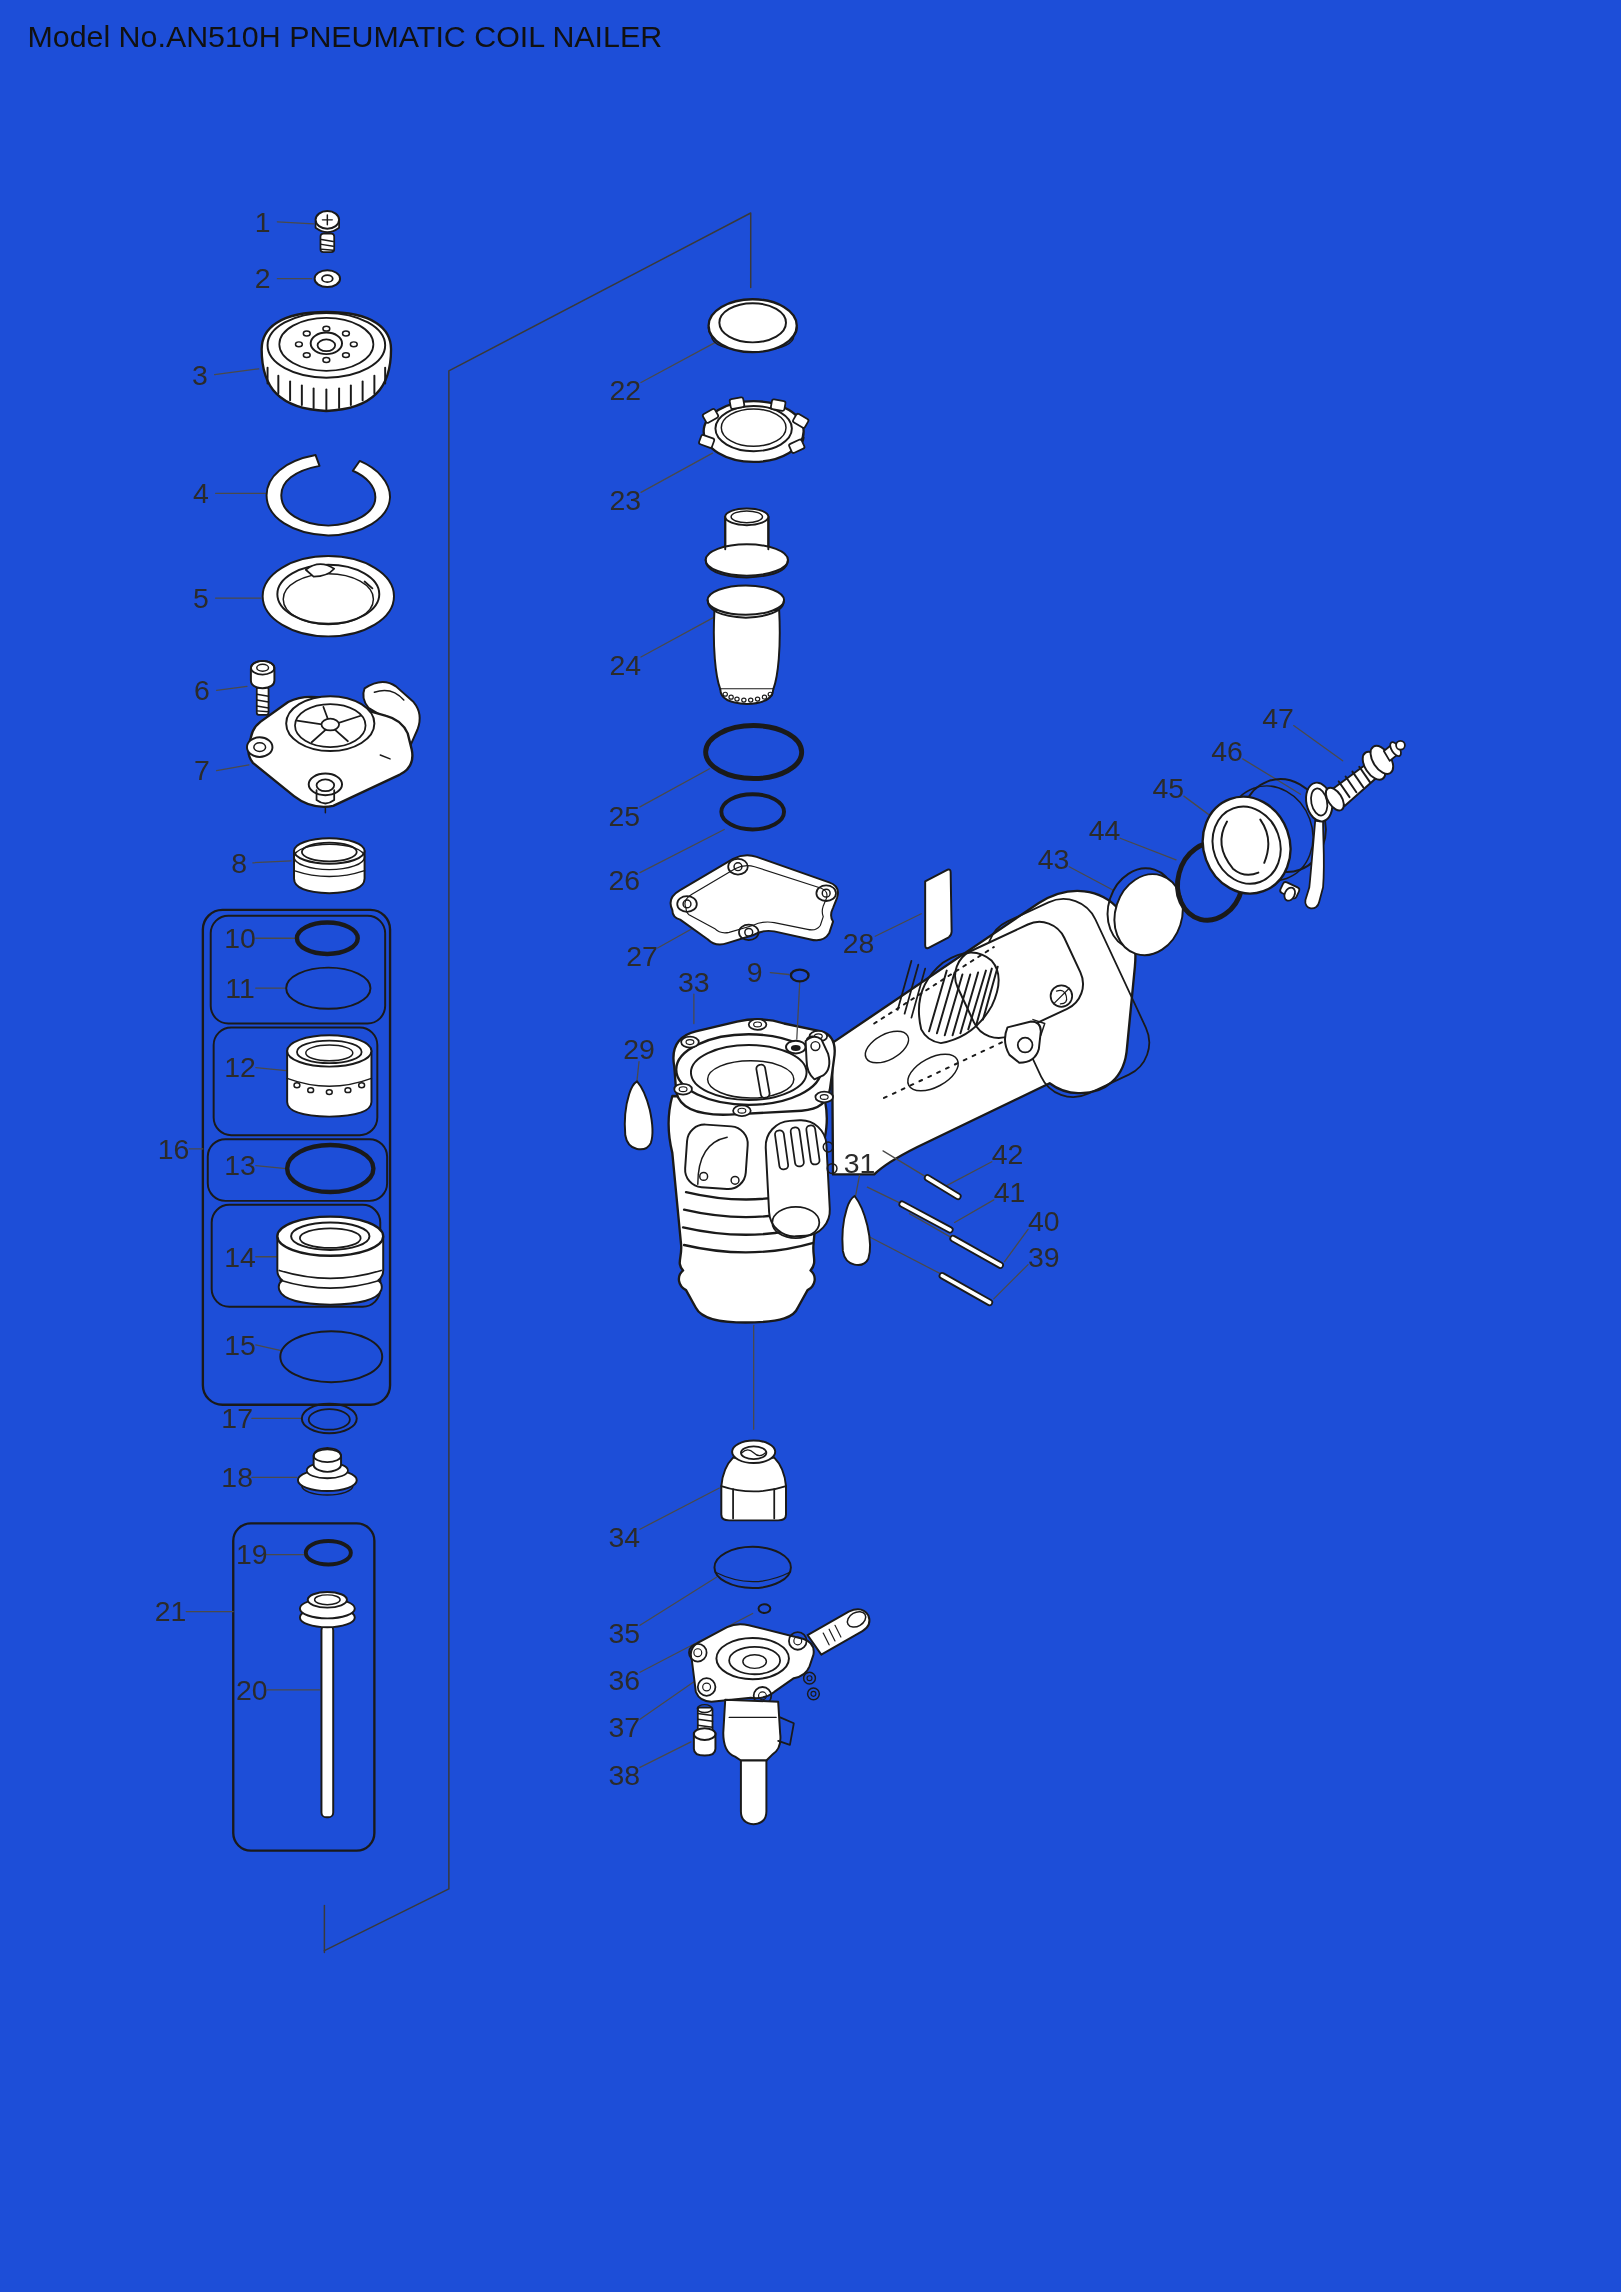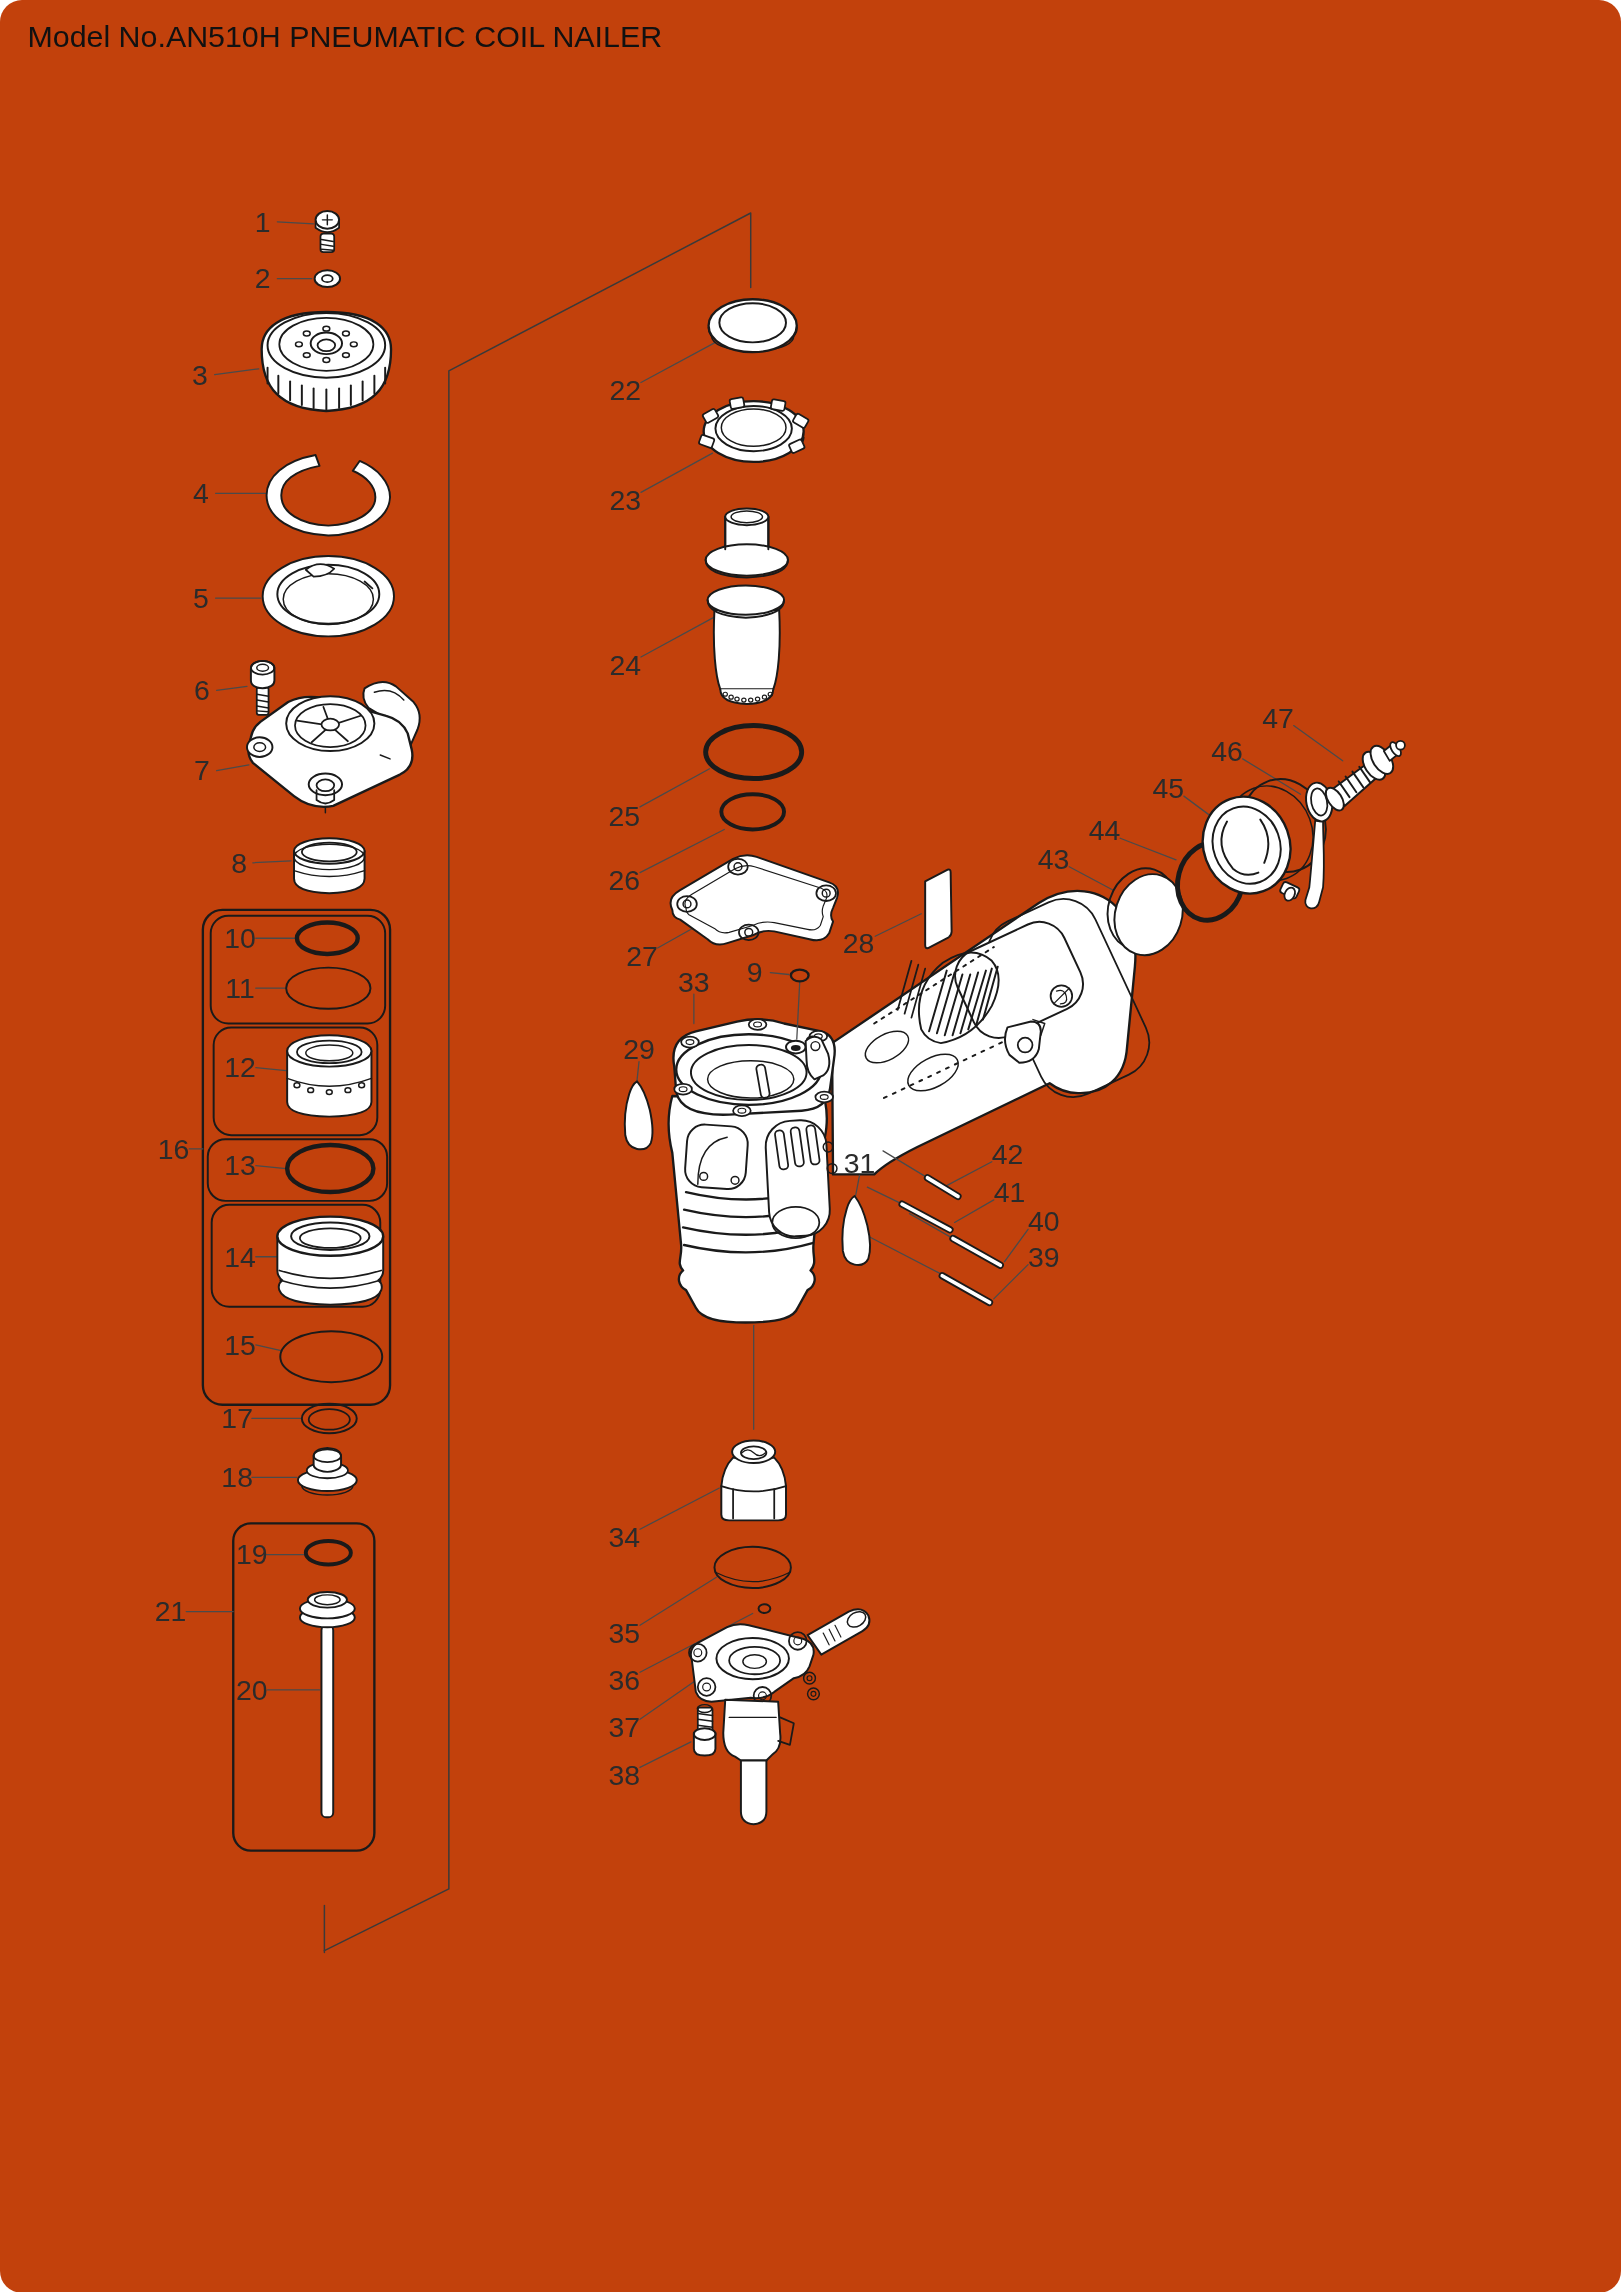--- a/index.html
+++ b/index.html
@@ -1,17 +1,17 @@
 <!DOCTYPE html>
 <html><head>
 <meta charset="utf-8">
 <style>
   html,body{margin:0;padding:0;background:#ffffff;}
-  .canvas{position:relative;width:1621px;height:2293px;background:#c2410c;overflow:hidden;
-          font-family:"Liberation Sans", sans-serif;border-radius:22px;}
+  .canvas{position:relative;width:1621px;height:2293px;background:#1d4ed8;overflow:hidden;
+          font-family:"Liberation Sans", sans-serif;}
   svg{position:absolute;left:0;top:0;}
   svg *{vector-effect:none;}
   path,ellipse,rect,circle,line,polyline{fill:none;stroke:#1a1a1a;stroke-width:2.2;
         stroke-linecap:round;stroke-linejoin:round;}
   .f{fill:#ffffff;}
   .dk{fill:#1a1a1a;stroke:none;}
   .t1{stroke-width:1.2;} .t15{stroke-width:1.5;} .t18{stroke-width:1.8;} .t2{stroke-width:2;}
   .t24{stroke-width:2.4;} .oring{stroke-width:4.5;} .oring2{stroke-width:4;} .oring3{stroke-width:5;}
   .leader{stroke:#4a4a4a;stroke-width:1.3;}
   .plane{stroke:#3a3a3a;stroke-width:1.5;}

